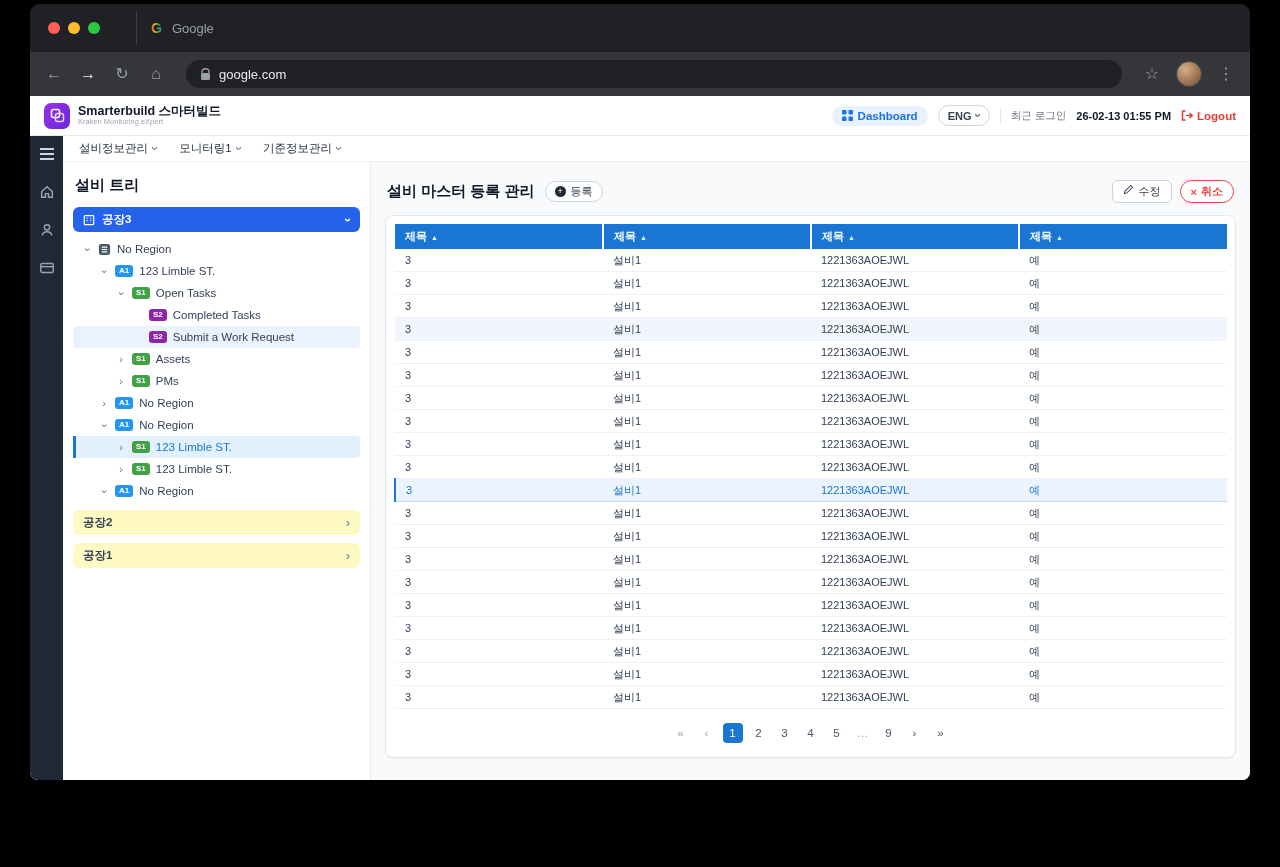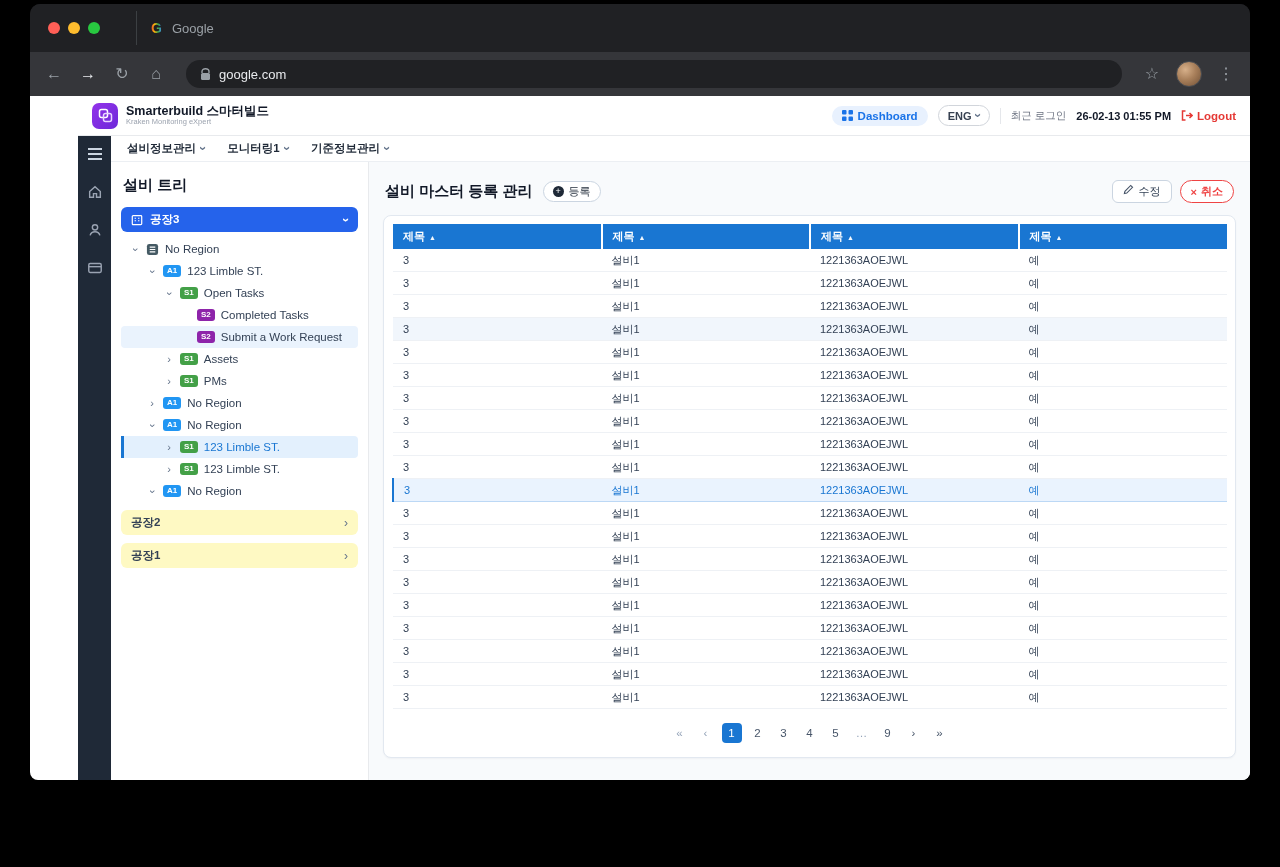--- a/index.html
+++ b/index.html
@@ -18,21 +18,21 @@
   .favicon { font-weight:bold; font-size:14px; background:linear-gradient(90deg,#ea4335,#fbbc05,#34a853,#4285f4); -webkit-background-clip:text; background-clip:text; color:transparent; }
 
   .navbar { height:44px; background:#35363a; display:flex; align-items:center; padding:0 14px; gap:14px; }
   .nav-ic { color:#9aa0a6; font-size:16px; line-height:1; cursor:pointer; width:20px; text-align:center; }
   .nav-ic.fwd { color:#e8eaed; font-weight:bold; }
   .addressbar { flex:1; height:28px; background:#202124; border-radius:14px; display:flex; align-items:center; gap:8px; padding:0 14px; margin:0 6px; cursor:text; }
   .addressbar .url { color:#e8eaed; font-size:13px; }
   .avatar { width:26px; height:26px; border-radius:50%; background:radial-gradient(circle at 35% 32%, #d7b08a 0%, #a9805b 45%, #6f4f35 100%); border:1px solid #4b4d52; cursor:pointer; }
 
   
-  .viewport { height:684px; background:#ffffff; display:flex; flex-direction:column;padding-left:48px; }
+  .viewport { height:684px; background:#ffffff; display:flex; flex-direction:column; }
 
   .app-header { height:40px; background:#fff; border-bottom:1px solid #e8eaed; display:flex; align-items:center; padding:0 14px; gap:8px; flex:0 0 auto; }
   .logo { width:26px; height:26px; border-radius:7px; background:linear-gradient(135deg,#9333ea,#6d28d9); display:flex; align-items:center; justify-content:center; }
   .brand-text { display:flex; flex-direction:column; line-height:1.15; }
   .brand-title { font-size:12.5px; font-weight:bold; color:#111827; }
   .brand-sub { font-size:7.5px; color:#9ca3af; }
   .header-right { margin-left:auto; display:flex; align-items:center; gap:10px; }
   .chip-dashboard { display:flex; align-items:center; gap:5px; background:#e8f1fe; color:#1a73e8; font-size:11.5px; font-weight:bold; padding:4px 10px; border-radius:14px; cursor:pointer; }
   .chip-lang { display:flex; align-items:center; gap:4px; border:1px solid #d1d5db; border-radius:13px; padding:3px 9px; font-size:11px; font-weight:bold; color:#374151; cursor:pointer; }
   .hdr-divider { width:1px; height:16px; background:#e5e7eb; }
@@ -40,29 +40,29 @@
   .login-value { font-size:11px; font-weight:bold; color:#111827; }
   .logout { display:flex; align-items:center; gap:4px; color:#e53935; font-size:11.5px; font-weight:bold; cursor:pointer; }
 
   .app-body { flex:1; display:flex; min-height:0; }
   .rail { width:33px; background:#1f2937; display:flex; flex-direction:column; align-items:center; padding-top:8px; gap:18px; flex:0 0 auto; }
   .rail-btn { width:20px; height:20px; display:flex; align-items:center; justify-content:center; cursor:pointer; }
   .burger { width:14px; height:2px; background:#cbd5e1; box-shadow:0 -5px 0 #cbd5e1, 0 5px 0 #cbd5e1; }
 
   .content-col { flex:1; display:flex; flex-direction:column; min-width:0; }
   .menubar { height:26px; border-bottom:1px solid #eceff3; display:flex; align-items:center; gap:22px; padding:0 16px; flex:0 0 auto; }
-  .menu-item { display:flex; align-items:center; gap:5px; font-size:11.5px; font-weight:bold; color:#1f2937; cursor:pointer; }
+  .menu-item { display:flex; align-items:center; gap:5px; font-size:11.5px; font-weight:normal; color:#1f2937; cursor:pointer; }
   .chev { display:inline-block; color:#64748b; font-size:13px; line-height:1; }
   .chev.down { transform:rotate(90deg); }
   .chev.hidden { visibility:hidden; }
 
   .body-row { flex:1; display:flex; min-height:0; }
 
   
-  .tree-panel { width:258px; border-right:1px solid #e8eaed; background:#fff; padding:12px 10px; flex:0 0 auto; overflow:hidden; }
+  .tree-panel { width:308px; border-right:1px solid #e8eaed; background:#fff; padding:12px 10px; flex:0 0 auto; overflow:hidden; }
   .tree-title { font-size:15px; font-weight:bold; color:#111827; margin:2px 0 12px 2px; }
   .factory-active { height:25px; background:#2563eb; border-radius:6px; color:#fff; display:flex; align-items:center; gap:7px; padding:0 10px; font-size:11.5px; font-weight:bold; cursor:pointer; margin-bottom:6px; }
   .factory-active .chev { color:#fff; margin-left:auto; font-size:12px; }
   .tree-nodes { display:flex; flex-direction:column; }
   .tree-node { height:22px; display:flex; align-items:center; gap:6px; cursor:pointer; border-left:3px solid transparent; }
   .tree-node .chev { font-size:11px; color:#64748b; width:10px; text-align:center; }
   .node-label { font-size:11.5px; color:#334155; white-space:nowrap; }
   .badge { color:#fff; font-size:8px; font-weight:bold; border-radius:3px; padding:2px 4px; line-height:1; }
   .node-icon { display:flex; }
   .tree-node.highlight { background:#eaf3fd; border-radius:4px; }

